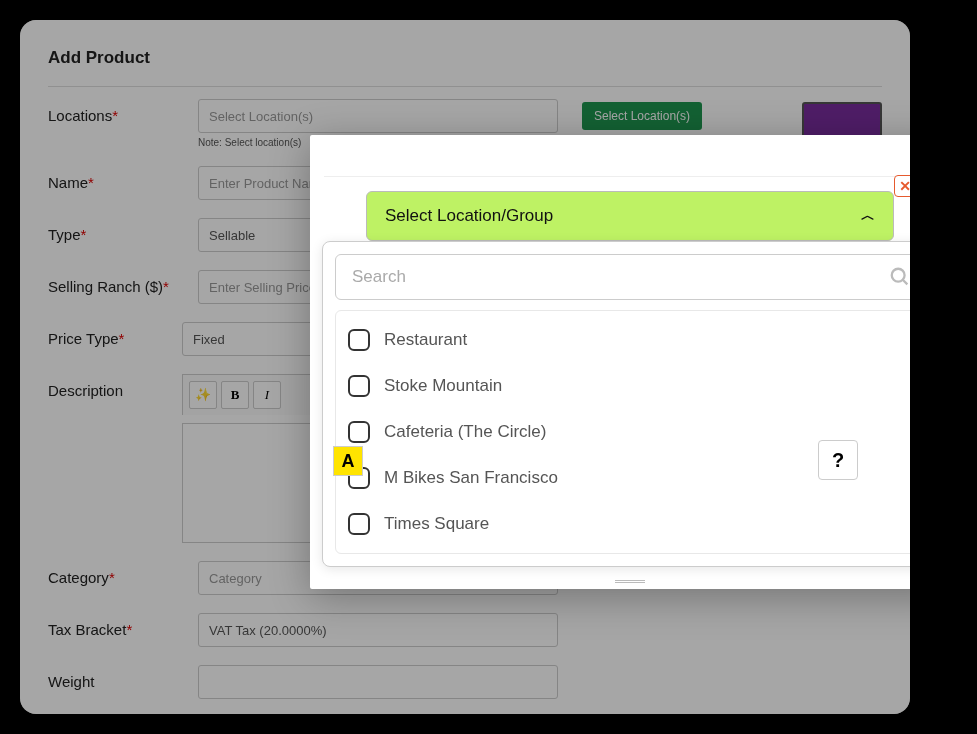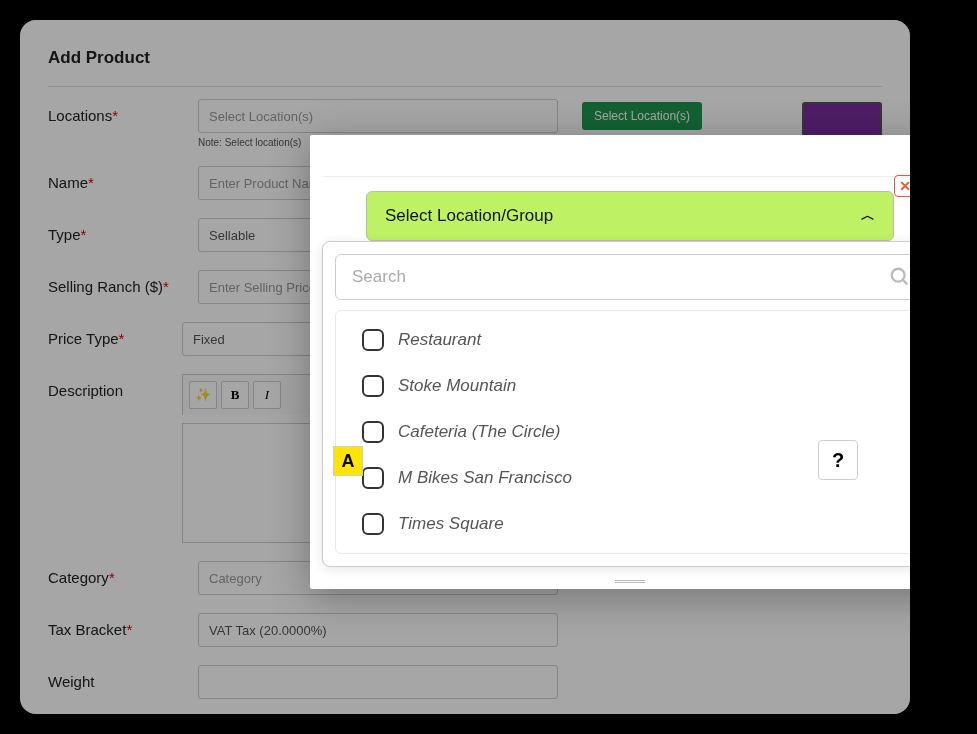--- a/index.html
+++ b/index.html
@@ -33,21 +33,21 @@
   .modal-inner { padding: 14px 56px 14px 56px; position: relative; }
   .close-btn { position: absolute; right: 34px; top: -2px; width: 22px; height: 22px; border: 1.5px solid #e65a2e; border-radius: 4px; color: #e65a2e; font-size: 14px; font-weight: bold; display: flex; align-items: center; justify-content: center; background: #fff; cursor: pointer; }
   .dropdown-box { border: 1px solid #bbb; border-radius: 6px; background: #bef264; }
   .dropdown-header { padding: 14px 18px; font-size: 17px; color: #111; display: flex; justify-content: space-between; align-items: center; cursor: pointer; }
   .chevron-up { font-size: 14px; font-weight: bold; }
   .dropdown-panel { margin: 0 -44px 0 -44px; border: 1px solid #ccc; border-radius: 8px; padding: 12px; box-shadow: 0 2px 12px rgba(0,0,0,0.1); background: #fff; }
   .search-wrap { position: relative; margin-bottom: 10px; }
   .search-input { width: 100%; height: 46px; border: 1px solid #ccc; border-radius: 6px; padding: 0 44px 0 16px; font-size: 17px; color: #15803d; }
   .search-input::placeholder { color: #aaa; }
   .search-icon { position: absolute; right: 14px; top: 12px; color: #bbb; }
-  .options-list { max-height: 310px; overflow-y: auto; border: 1px solid #e8e8e8; border-radius: 6px; padding: 6px 14px; position: relative; font-style: italic; }
+  .options-list { max-height: 310px; overflow-y: auto; border: 1px solid #e8e8e8; border-radius: 6px; padding: 6px 0; position: relative; }
   .option-row { display: flex; align-items: center; gap: 14px; padding: 12px 12px; font-size: 17px; color: #555; cursor: pointer; }
   .checkbox { width: 22px; height: 22px; border: 2px solid #333; border-radius: 6px; flex-shrink: 0; }
   .scroll-thumb { position: absolute; right: 2px; top: 6px; width: 7px; height: 70px; background: #888; border-radius: 4px; }
   .editor-row2 { position: absolute; left: 313px; top: 426px; z-index: 12; display: flex; gap: 6px; align-items: center; }
   .yellow-a { width: 30px; height: 30px; background: #ffe400; display: flex; align-items: center; justify-content: center; font-family: Georgia, serif; font-weight: bold; font-size: 18px; border: 1px solid #ccc; }
   .help-q { position: absolute; right: 52px; top: 420px; z-index: 12; width: 40px; height: 40px; border: 1px solid #ccc; border-radius: 4px; background: #fff; display: flex; align-items: center; justify-content: center; font-size: 20px; font-weight: bold; }
   .drag-handle { position: absolute; left: 50%; bottom: 4px; transform: translateX(-50%); width: 30px; height: 6px; }
   .drag-handle::before, .drag-handle::after { content:""; display:block; height:1px; background:#bbb; margin:1px 0; }
 </style>
 </head>

